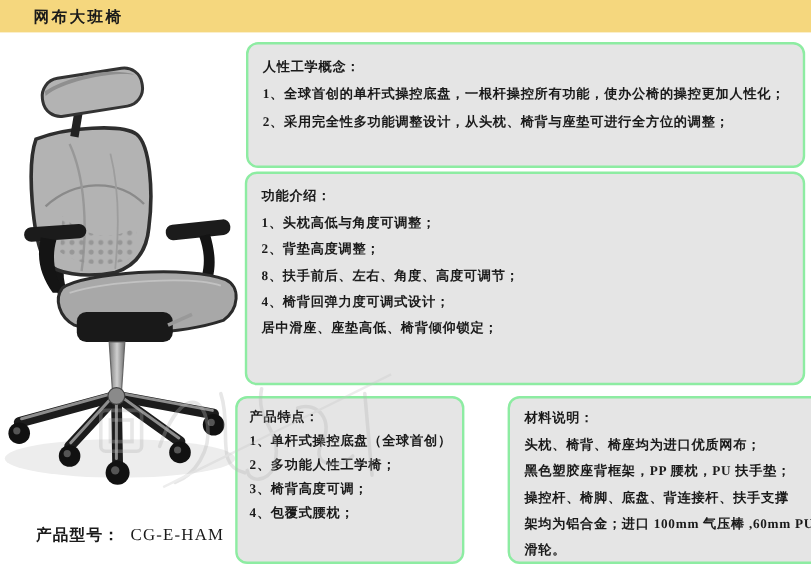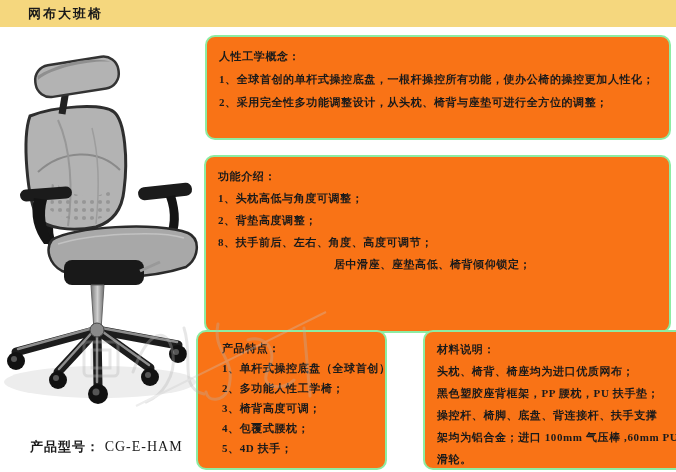--- a/index.html
+++ b/index.html
@@ -24,44 +24,44 @@
   
   .chair{position:absolute;left:0;top:30px;width:206px;height:402px;z-index:1;}
   .chair svg{display:block;}
 
   
   .watermark{position:absolute;left:78px;top:300px;width:262px;height:118px;
     z-index:4;opacity:.32;pointer-events:none;}
 
   
   .panel{
-    position:absolute;background:#f97316;
+    position:absolute;background:#e5e5e5;
     border:2px solid var(--panel-border,#8deca2);
     border-radius:10px;box-sizing:border-box;z-index:2;
   }
   .p-erg {left:205px;top:35px; width:466px;height:105px;padding:8px 10px 0 12px;}
-  .p-fun {left:204px;top:155px;width:467px;height:178px;padding:8px 22px 0 12px;}
-  .p-feat{left:196px;top:330px;width:191px;height:140px;padding:6px 6px 0 24px;}
+  .p-fun {left:204px;top:143px;width:467px;height:178px;padding:8px 22px 0 12px;}
+  .p-feat{left:196px;top:330px;width:191px;height:140px;padding:6px 6px 0 10px;}
   .p-mat {left:393px;top:330px;width:278px;height:140px;padding:6px 8px 0 12px;margin-left:30px;}
 
   .ptitle,.pline{
     font-size:11px;font-weight:600;letter-spacing:.6px;
     white-space:nowrap;overflow:visible;
   }
   .p-erg .ptitle,.p-erg .pline{line-height:23px;}
   .p-fun .ptitle,.p-fun .pline{line-height:22px;}
   .p-feat .ptitle,.p-feat .pline{line-height:20px;}
   .p-mat .ptitle,.p-mat .pline{line-height:22px;}
-  .pline.cont{padding-left:0;text-align:center;}
+  .pline.cont{padding-left:0;}
 
   
   .model{position:absolute;left:30px;top:437px;z-index:2;white-space:nowrap;}
   .model .mlabel{
     font-size:13px;font-weight:bold;letter-spacing:1px;
-    font-family:Liberation Sans, sans-serif;
+    font-family:Liberation Mono, monospace;
   }
   .model .mvalue{
     font-size:14px;font-family:Liberation Serif, serif;
     letter-spacing:1px;
   }
 </style>
 </head>
 <body>
 
 <div class="stage">
@@ -170,30 +170,30 @@
     <div class="ptitle">人性工学概念：</div>
     <div class="pline">1、全球首创的单杆式操控底盘，一根杆操控所有功能，使办公椅的操控更加人性化；</div>
     <div class="pline">2、采用完全性多功能调整设计，从头枕、椅背与座垫可进行全方位的调整；</div>
   </div>
 
   <div class="panel p-fun">
     <div class="ptitle">功能介绍：</div>
     <div class="pline">1、头枕高低与角度可调整；</div>
     <div class="pline">2、背垫高度调整；</div>
     <div class="pline">8、扶手前后、左右、角度、高度可调节；</div>
+    <div class="pline">4、椅背回弹力度可调式设计；</div>
     <div class="pline cont">居中滑座、座垫高低、椅背倾仰锁定；</div>
   </div>
 
   <div class="panel p-feat">
     <div class="ptitle">产品特点：</div>
     <div class="pline">1、单杆式操控底盘（全球首创）</div>
     <div class="pline">2、多功能人性工学椅；</div>
     <div class="pline">3、椅背高度可调；</div>
     <div class="pline">4、包覆式腰枕；</div>
-    <div class="pline">5、4D 扶手；</div>
   </div>
 
   <div class="panel p-mat">
     <div class="ptitle">材料说明：</div>
     <div class="pline">头枕、椅背、椅座均为进口优质网布；</div>
     <div class="pline">黑色塑胶座背框架，PP 腰枕，PU 扶手垫；</div>
     <div class="pline">操控杆、椅脚、底盘、背连接杆、扶手支撑</div>
     <div class="pline">架均为铝合金；进口 100mm 气压棒 ,60mm PU</div>
     <div class="pline">滑轮。</div>
   </div>

